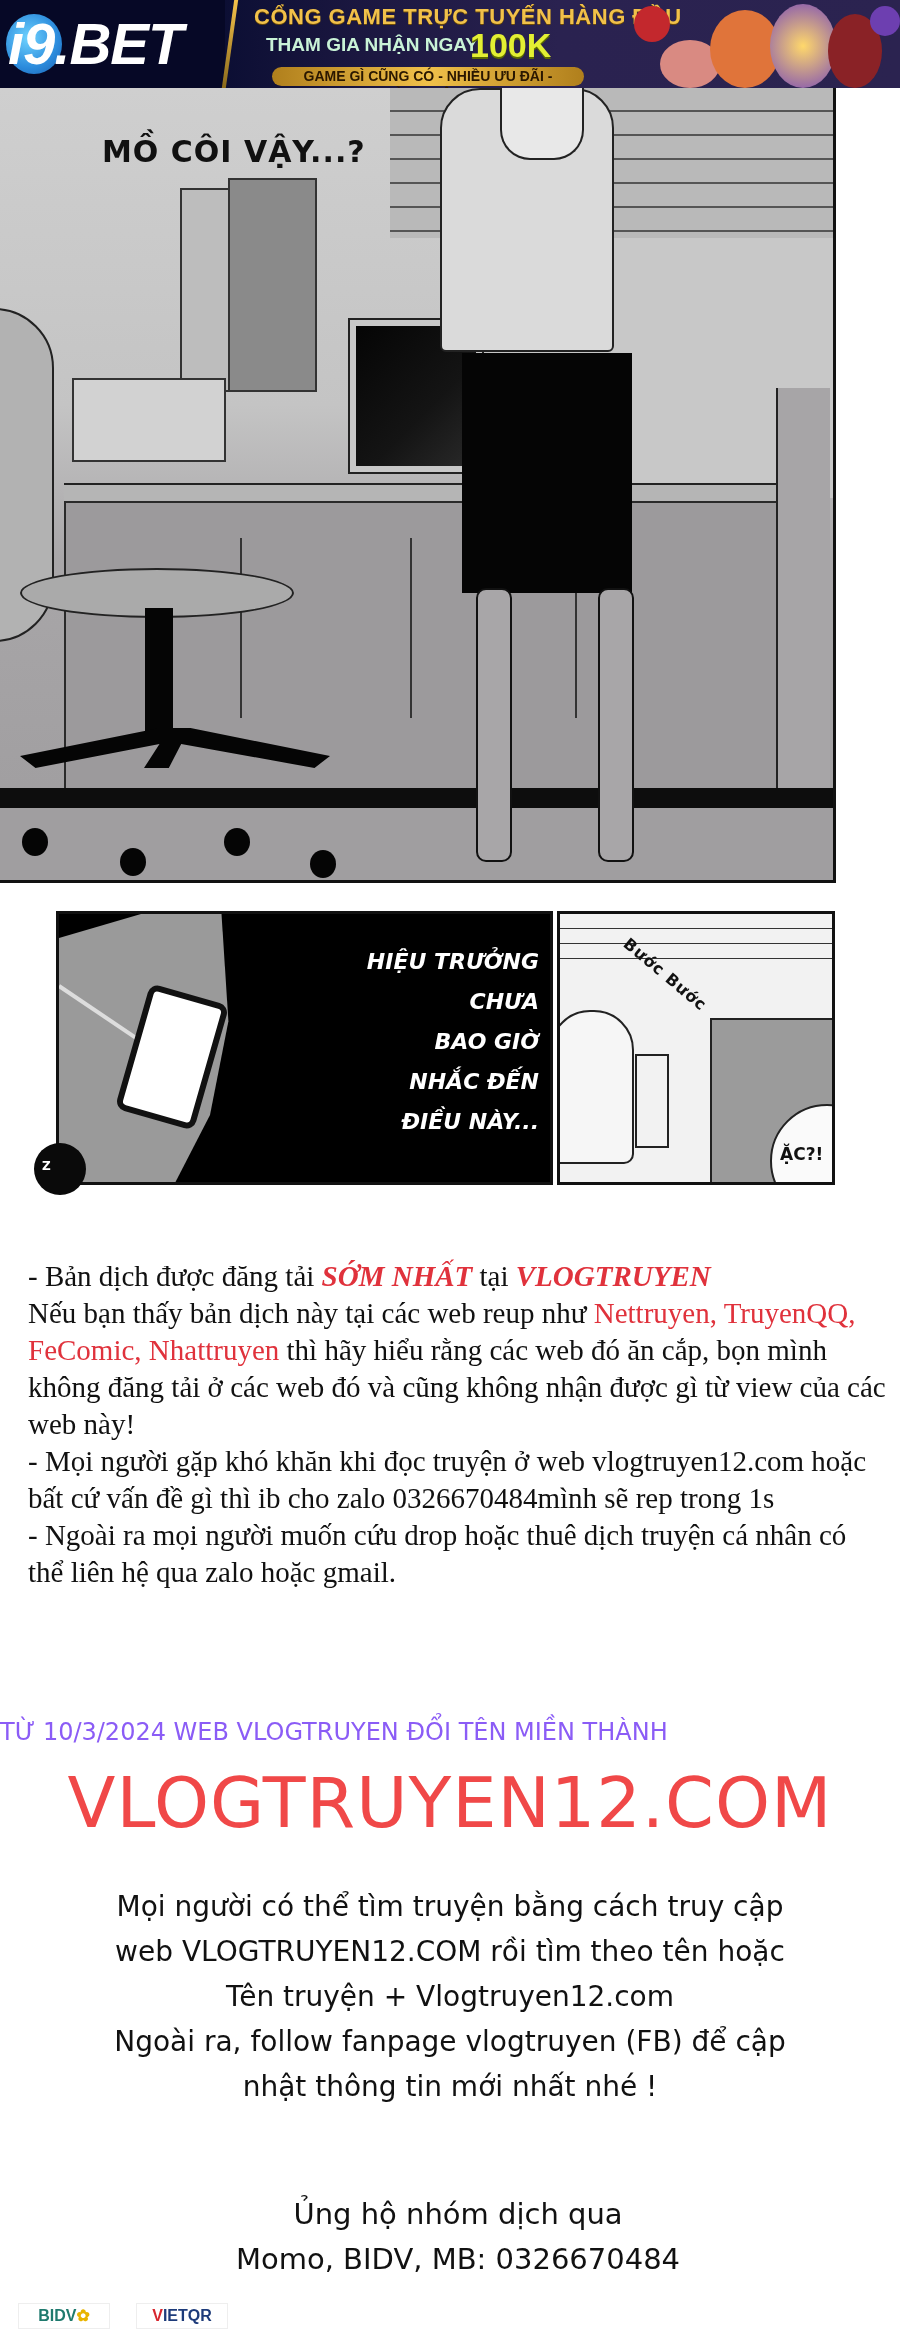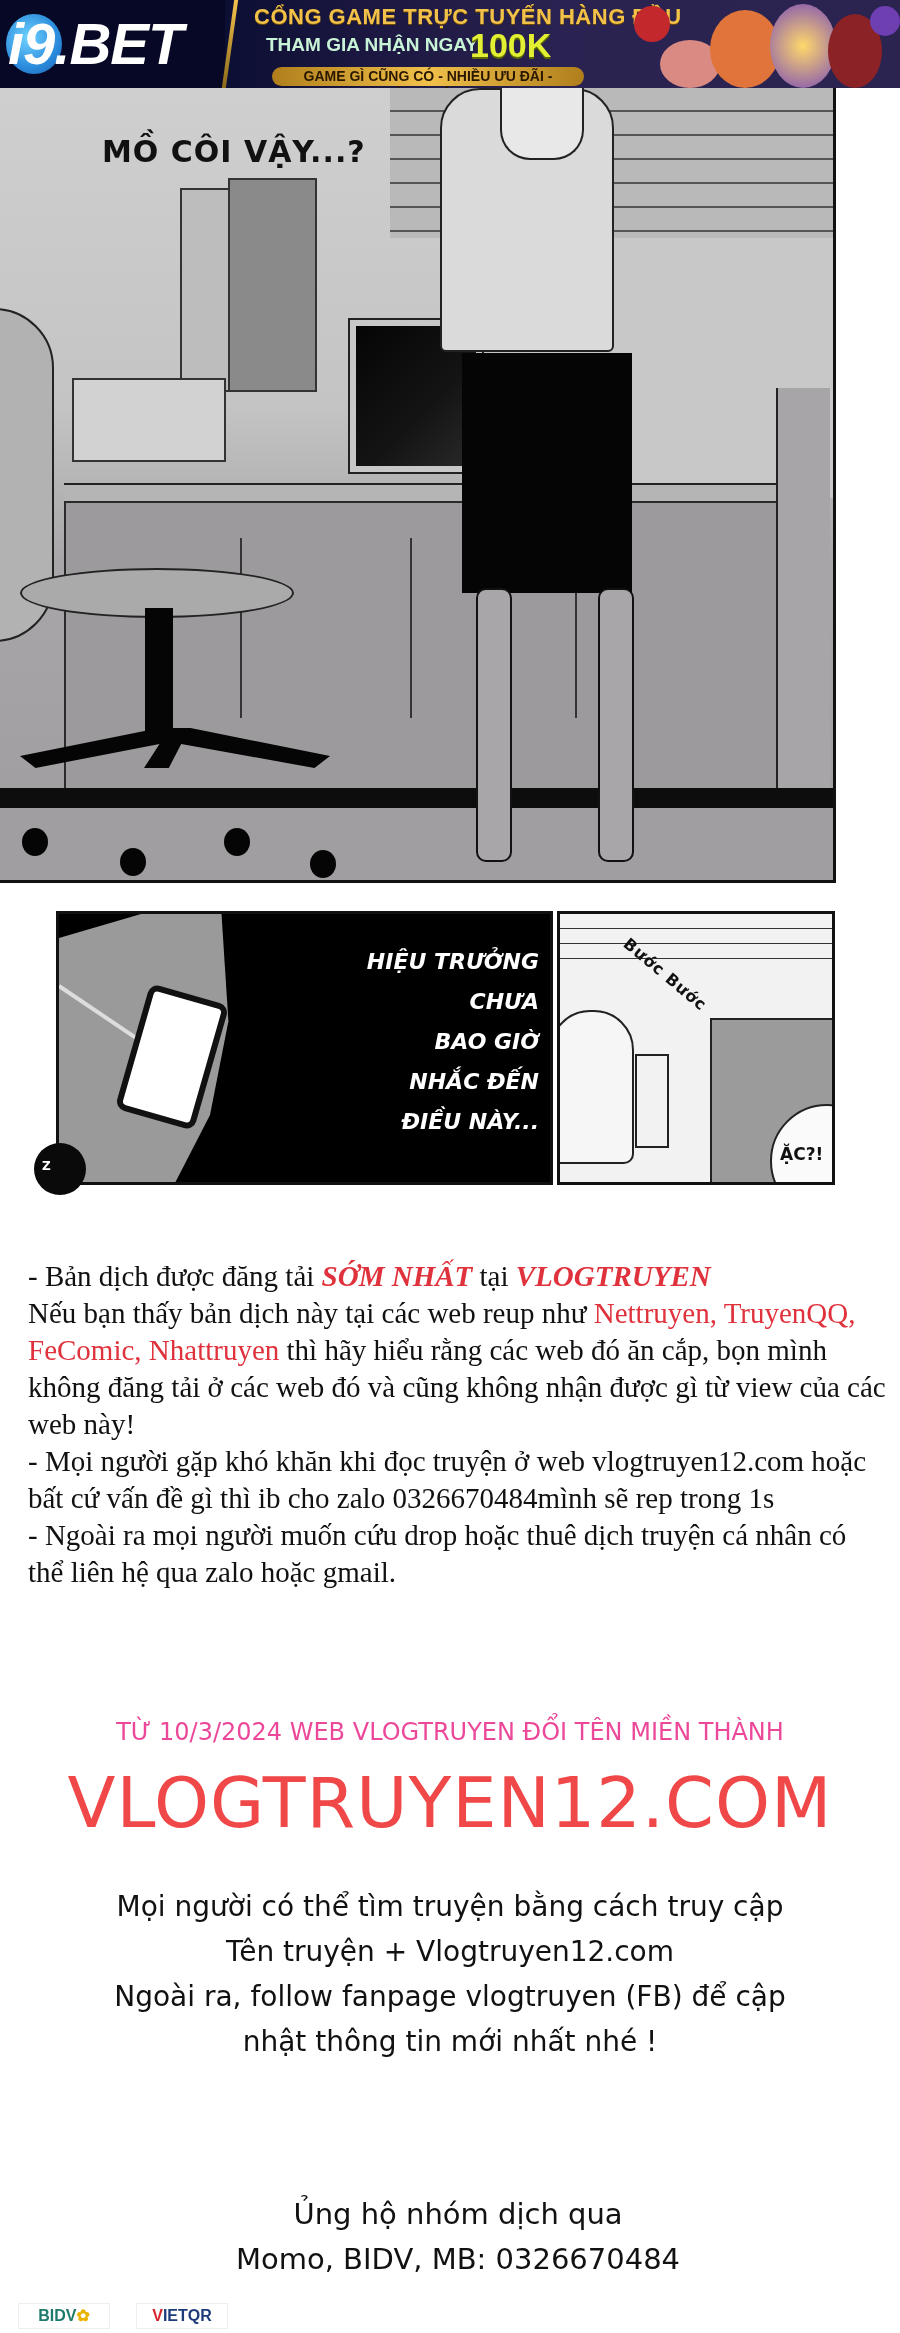--- a/index.html
+++ b/index.html
@@ -67,21 +67,21 @@
   .p3-window { left: 75px; top: 140px; width: 30px; height: 90px; border: 2px solid #222; }
   .p3-sfx1 { left: 72px; top: 20px; font-size: 16px; color: #111; transform: rotate(40deg); transform-origin: left top; letter-spacing: 1px; }
   .p3-sfx2 { left: 220px; top: 230px; font-size: 17px; color: #111; }
 
   
   .notice { position: absolute; left: 28px; top: 1258px; width: 860px; font-family: "Liberation Serif", serif; font-size: 29px; line-height: 37px; color: #111; }
   .notice .red { color: #e0323c; }
   .notice .red-bold { color: #e0323c; font-weight: bold; font-style: italic; }
   .notice p { margin: 0; }
 
-  .domain-line { position: absolute; left: 0; top: 1718px; width: 900px; text-align: center; font-family: "DejaVu Sans", sans-serif; font-size: 24px; color: #ec4899; }
+  .domain-line { position: absolute; left: 0; top: 1718px; width: 900px; text-align: left; font-family: "DejaVu Sans", sans-serif; font-size: 24px; color: #8b5cf6; }
   .domain-big { position: absolute; left: 0; top: 1762px; width: 900px; text-align: center; font-family: "DejaVu Sans", sans-serif; font-size: 70px; color: #f04848; letter-spacing: 1px; }
   .howto { position: absolute; left: 0; top: 1884px; width: 900px; text-align: center; font-family: "DejaVu Sans", sans-serif; font-size: 28px; line-height: 45px; color: #111; }
   .howto p { margin: 0; }
   .support { position: absolute; left: 8px; top: 2192px; width: 900px; text-align: center; font-family: "DejaVu Sans", sans-serif; font-size: 29px; line-height: 45px; color: #111; }
   .support p { margin: 0; }
   .bank-logos { position: absolute; left: 18px; top: 2303px; height: 30px; display: flex; gap: 26px; }
   .bank-logo { width: 90px; height: 24px; border: 1px solid #eee; background: #fff; font-family: "Liberation Sans", sans-serif; font-size: 16px; font-weight: bold; line-height: 24px; text-align: center; }
   .bank-bidv { color: #1f7a6e; }
   .bank-vietqr { color: #1d3b7a; }
   .bank-vietqr b { color: #d7262e; }
@@ -171,20 +171,21 @@
   </p>
   <p>- Mọi người gặp khó khăn khi đọc truyện ở web vlogtruyen12.com hoặc bất cứ vấn đề gì thì ib cho zalo 0326670484mình sẽ rep trong 1s</p>
   <p>- Ngoài ra mọi người muốn cứu drop hoặc thuê dịch truyện cá nhân có thể liên hệ qua zalo hoặc gmail.</p>
 </div>
 
 <div class="domain-line">TỪ  10/3/2024 WEB VLOGTRUYEN ĐỔI TÊN MIỀN THÀNH</div>
 <div class="domain-big">VLOGTRUYEN12.COM</div>
 
 <div class="howto">
   <p>Mọi người có thể tìm truyện bằng cách truy cập</p>
+  <p>web VLOGTRUYEN12.COM rồi tìm theo tên hoặc</p>
   <p>Tên truyện + Vlogtruyen12.com</p>
   <p>Ngoài ra, follow fanpage vlogtruyen (FB) để cập</p>
   <p>nhật thông tin mới nhất nhé !</p>
 </div>
 
 <div class="support">
   <p>Ủng hộ nhóm dịch qua</p>
   <p>Momo, BIDV, MB: 0326670484</p>
 </div>
 <div class="bank-logos">

